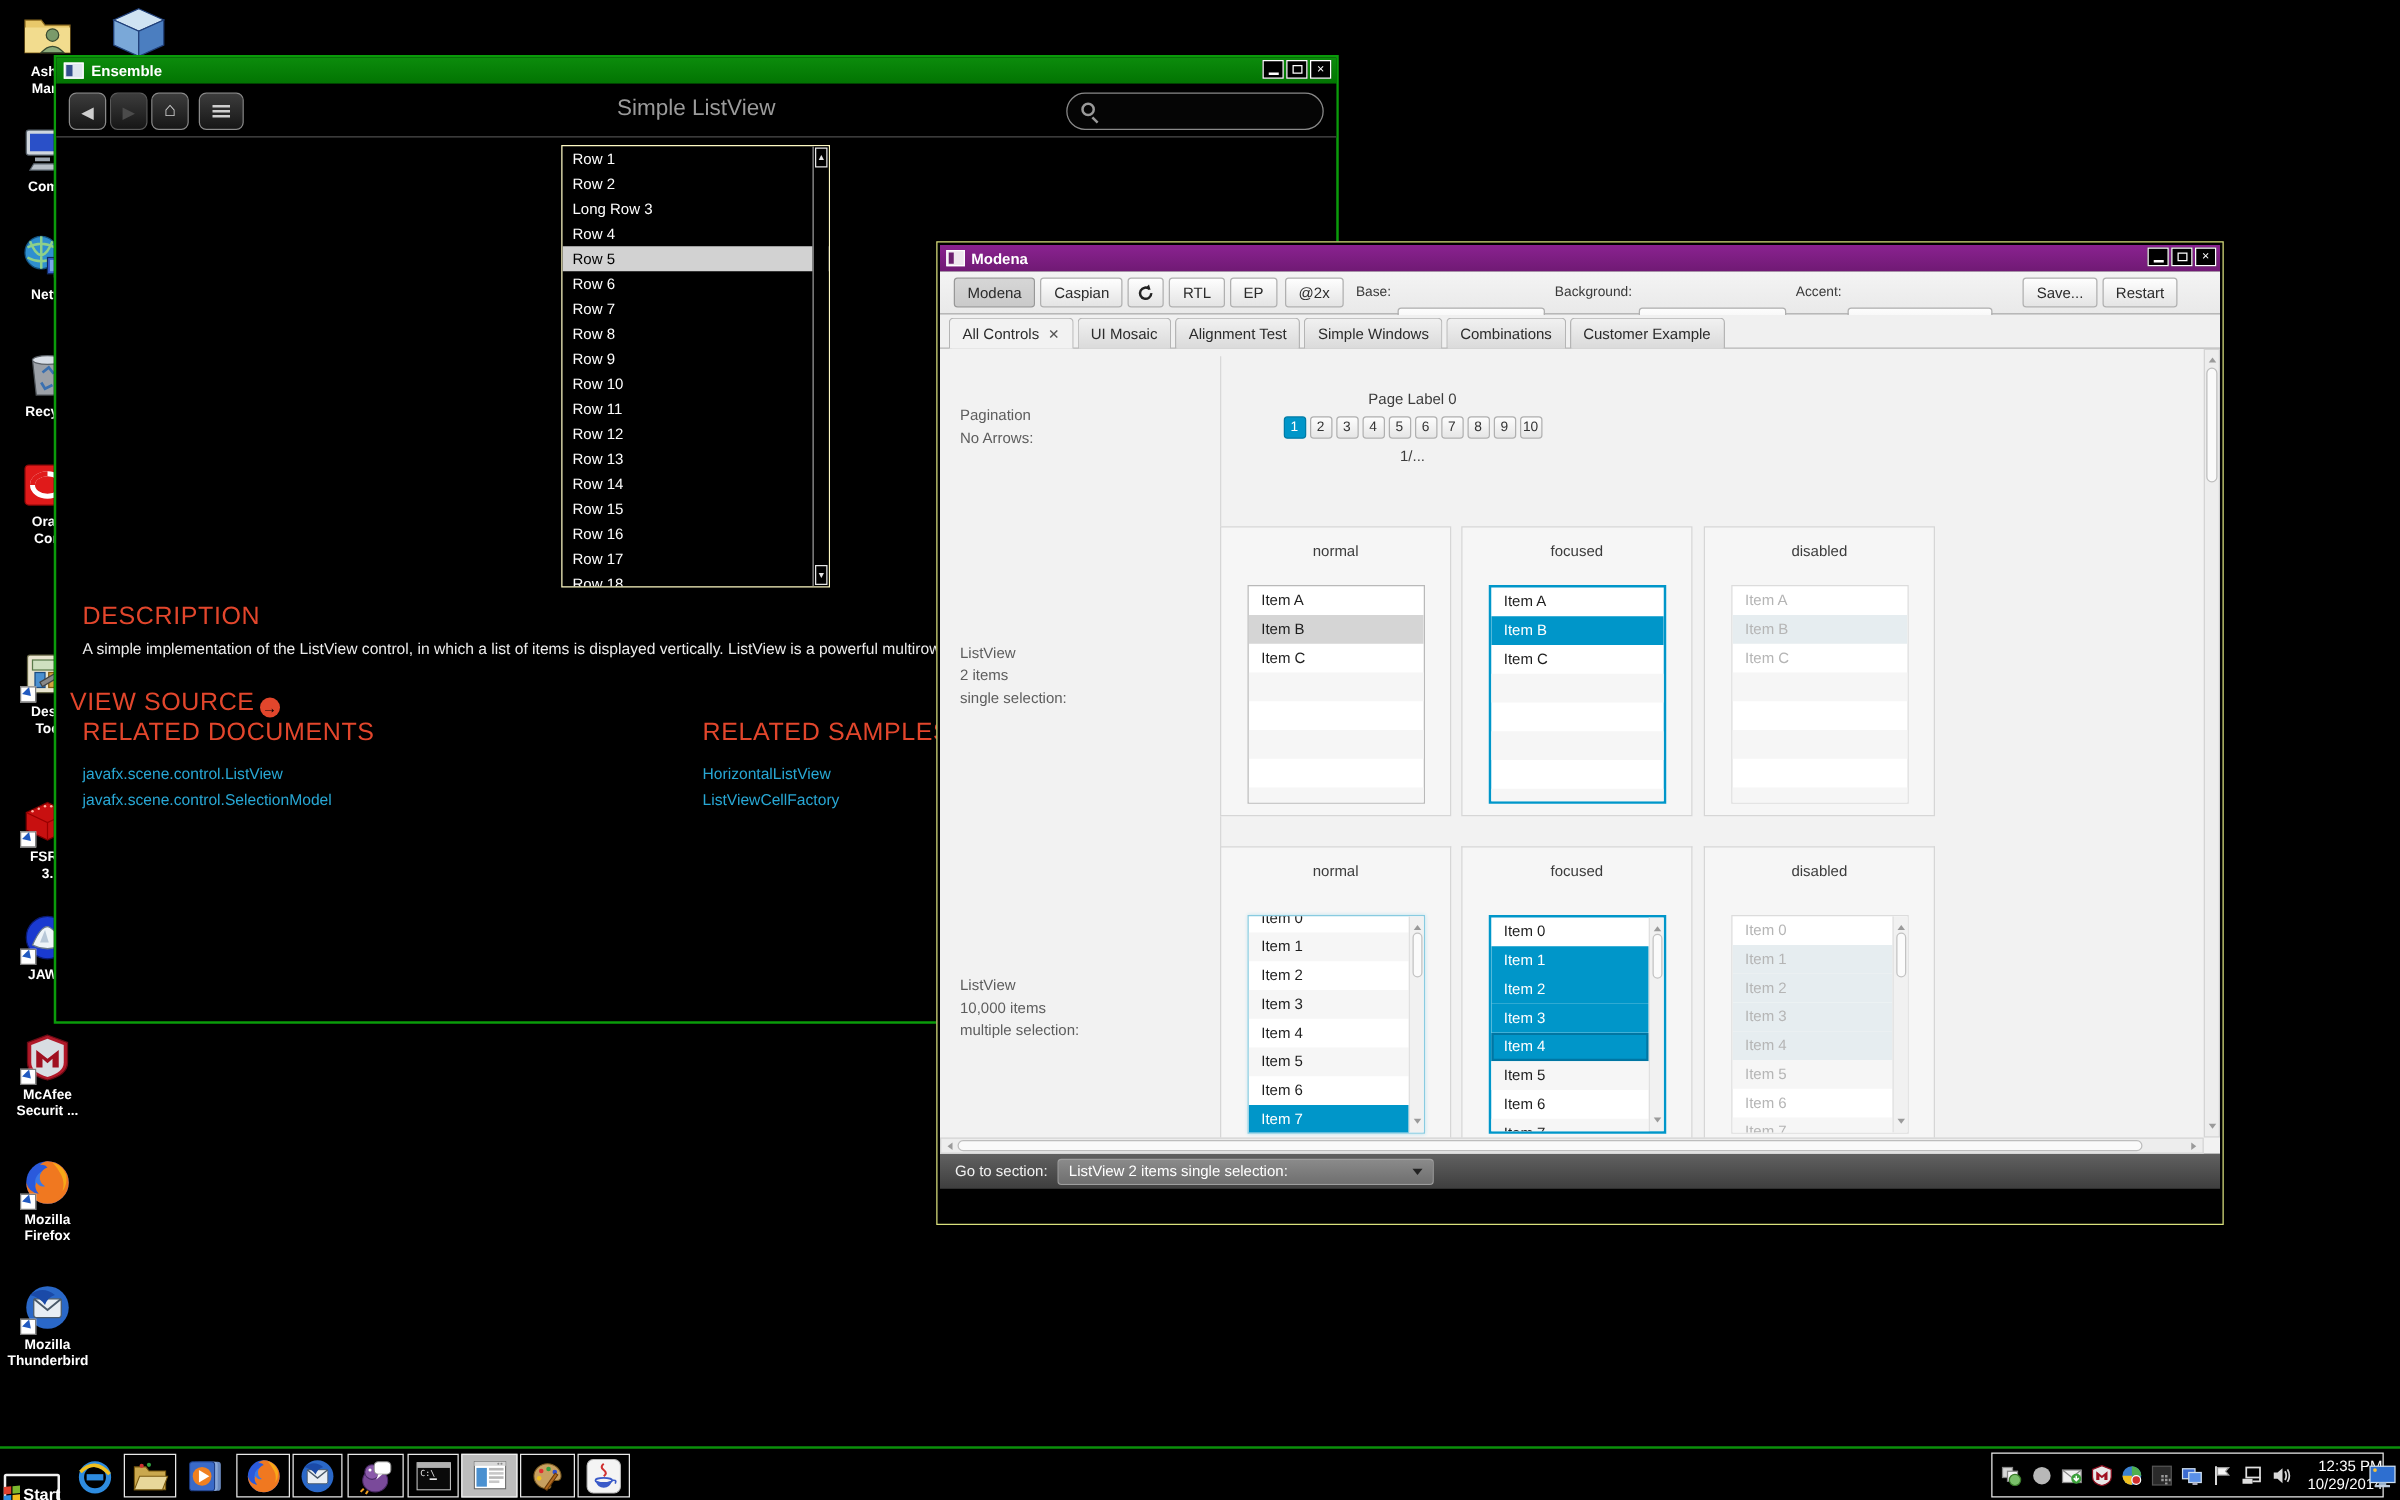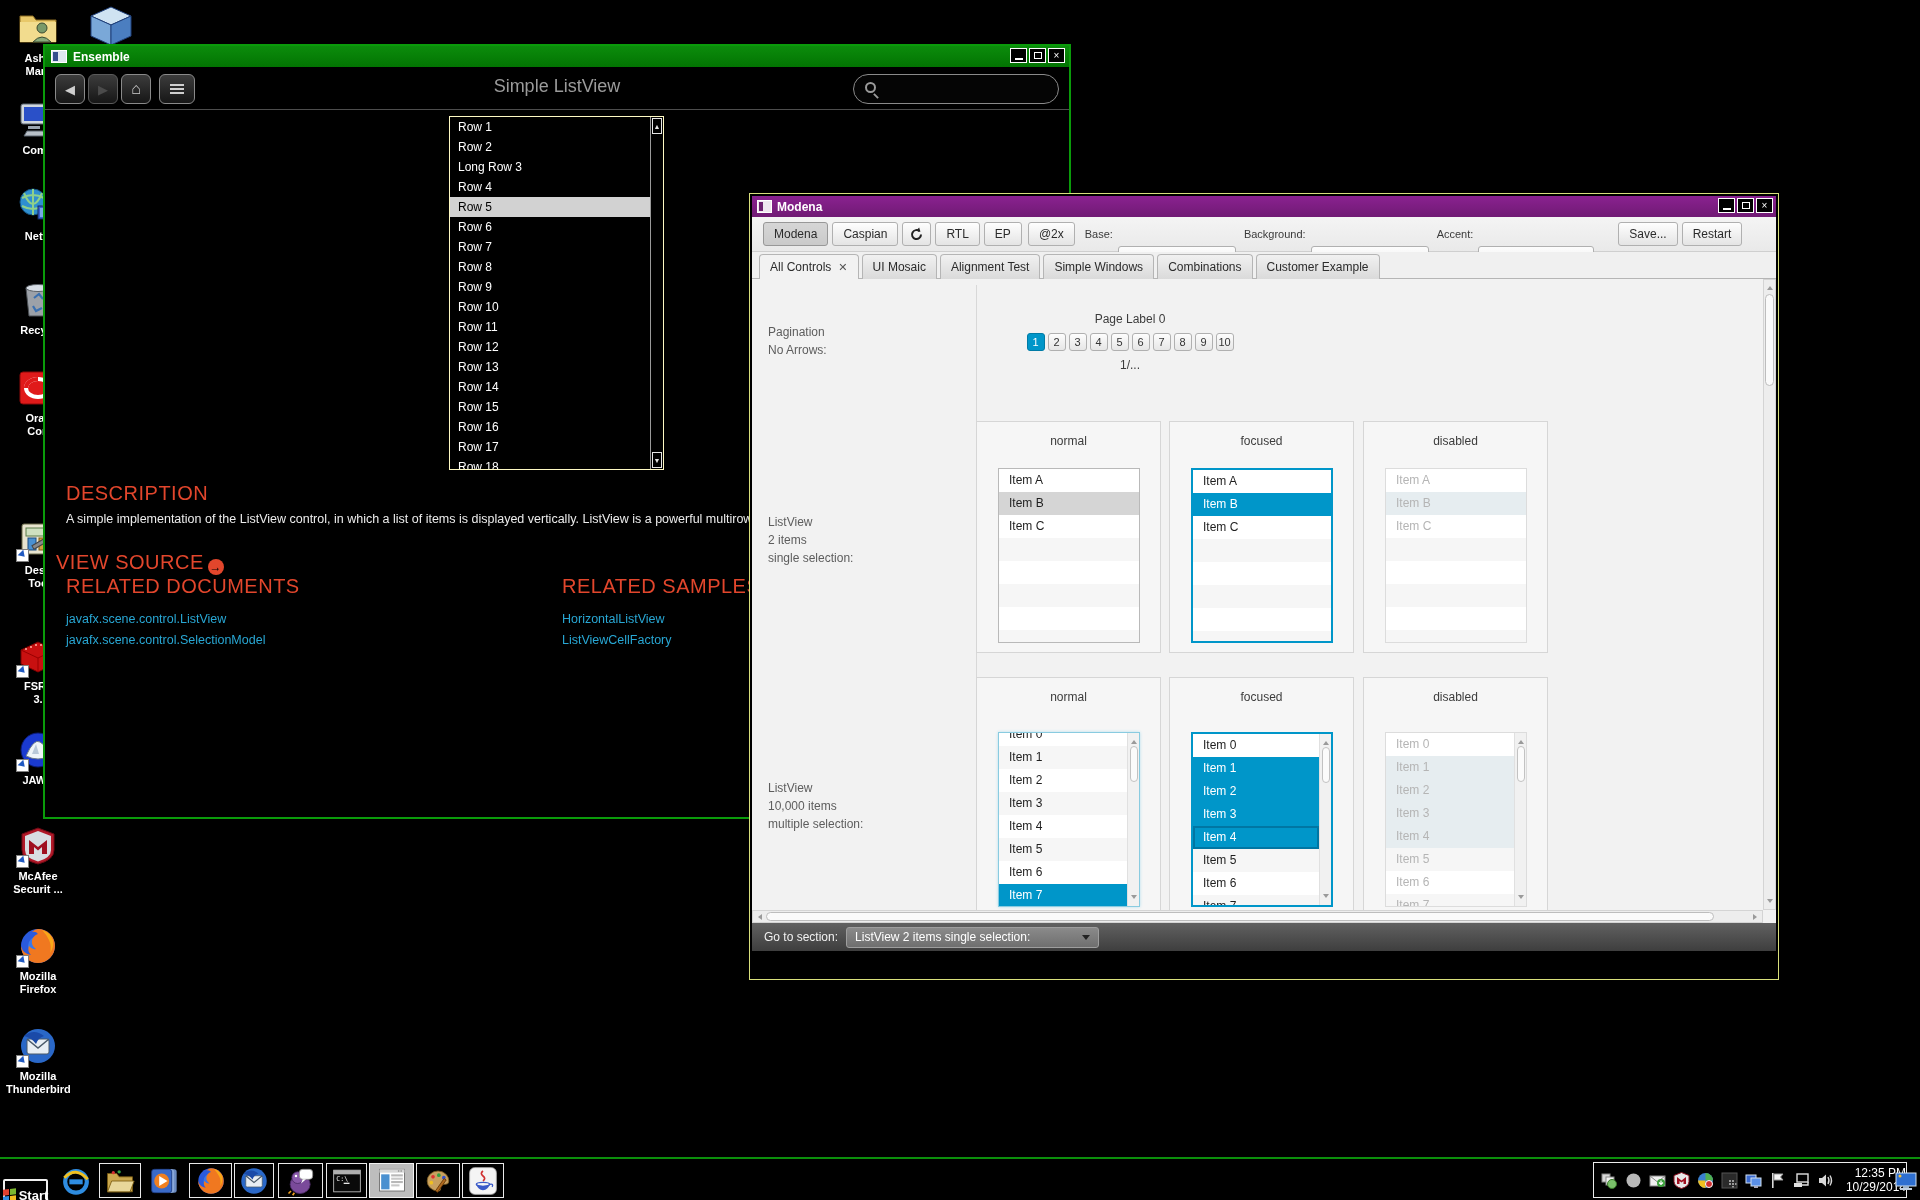--- a/index.html
+++ b/index.html
@@ -115,21 +115,21 @@
   .tri-dn { position:absolute; bottom:4px; left:2.5px; width:0; height:0; border:3.5px solid transparent; border-top:4px solid #9a9a9a; }
   .hscroll { position:absolute; left:0; right:13px; bottom:0; height:13px; background:#ededed; border:1px solid #d4d4d4; }
   .hscroll .thumb { position:absolute; left:13px; top:1px; height:9px; width:948px; background:#fafafa;
     border:1px solid #bdbdbd; border-radius:5px; }
   .vscroll { position:absolute; right:0; top:0; bottom:13px; width:13px; background:#ededed; border:1px solid #d4d4d4; }
   .vscroll .thumb { position:absolute; top:14px; left:1px; width:9px; height:92px; background:#fafafa;
     border:1px solid #bdbdbd; border-radius:5px; }
   .gotobar { height:28px; background:linear-gradient(#616161,#3e3e3e); display:flex; align-items:center;
     padding:0 12px; }
   .gotobar .lbl { color:#f2f2f2; font-size:12px; margin-right:8px; }
-  .gotocombo { width:253px; height:21px; background:linear-gradient(#8a8a8a,#6f6f6f); border:1px solid #9e9e9e;
+  .gotocombo { width:301px; height:21px; background:linear-gradient(#8a8a8a,#6f6f6f); border:1px solid #9e9e9e;
     border-radius:3px; color:#fff; font-size:12px; display:flex; align-items:center; padding:0 8px; cursor:pointer; }
   .gotocombo .caret { border-top-color:#222; margin-left:auto; }
 
   
   #taskbar { position:absolute; left:0; bottom:0; width:1920px; height:43px; background:#000; z-index:5;
     border-top:2px solid #0b8f0b; }
   #startbtn { position:absolute; left:3px; top:4px; width:45px; height:33px; border:2px solid #f0f0f0;
     border-radius:2px; display:flex; align-items:center; justify-content:center; cursor:pointer; background:#000;margin-top:16px; }
   #startbtn .flag { width:14px; height:13px; display:grid; grid-template-columns:6px 6px; grid-gap:1px;
     transform:skewY(-6deg); margin-right:3px; }

